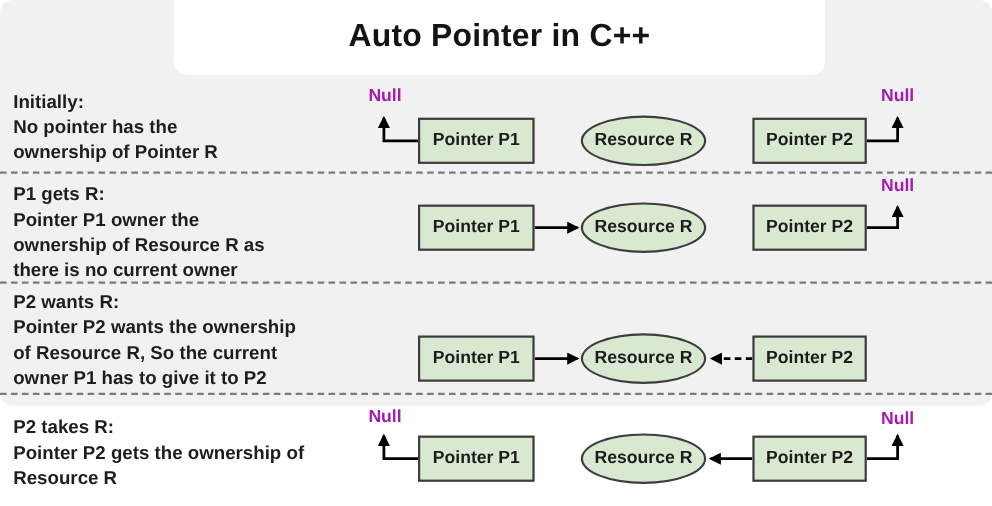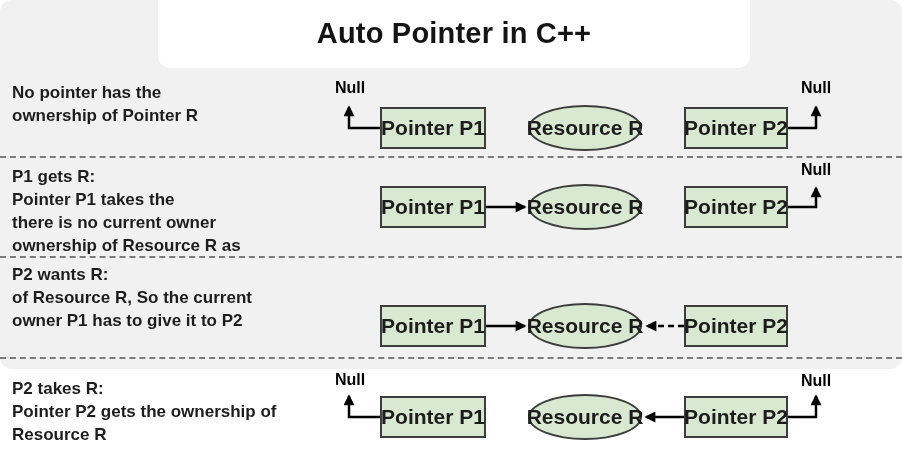--- a/index.html
+++ b/index.html
@@ -29,28 +29,28 @@
   .rowtext { position: absolute; left: 12px; }
   .rowtext div {
     font-size: 17px; font-weight: 700; color: #1d1d1d; line-height: 23px;
     white-space: nowrap;
   }
   .node {
     position: absolute; box-sizing: border-box;
     background: var(--node-fill, #d9e8d1);
     border: 2px solid var(--node-border, #3d3d3d);
     display: flex; align-items: center; justify-content: center;
-    font-size: 21px; font-weight: 700; color: #1c1c1c; white-space: nowrap; text-align: right;
+    font-size: 16px; font-weight: 700; color: #1c1c1c; white-space: nowrap; text-align: right;
   }
   .box { width: 106px; height: 42px; }
   .box.p2 { width: 104px; }
   .ellipse { width: 114px; height: 46px; border-radius: 50%; }
   .null-label {
     position: absolute; width: 40px; text-align: center;
-    font-size: 16px; font-weight: 700; color: #000000;
+    font-size: 16px; font-weight: 700; color: #a21caf;
   }
   .overlay { position: absolute; left: 0; top: 0; pointer-events: none; }
   .overlay path { stroke: var(--arrow, #000); stroke-width: 2.5; fill: none; }
   .overlay .dashed { stroke-dasharray: 6 4; }
 </style>
 </head>
 <body>
 
 <div class="canvas">
 
@@ -77,42 +77,44 @@
 
   <div class="title-box">
     <span>Auto Pointer in C++</span>
   </div>
 
   <div class="sep" style="top:156px"></div>
   <div class="sep" style="top:256px"></div>
   <div class="sep" style="top:357px"></div>
 
   <div class="rowtext" style="top:81px">
+    <div>Initially:</div>
     <div>No pointer has the</div>
     <div>ownership of Pointer R</div>
   </div>
   <div class="null-label" style="left:330px; top:79px">Null</div>
   <div class="node box" style="left:380px; top:107px">Pointer P1</div>
   <div class="node ellipse" style="left:528px; top:105px">Resource R</div>
   <div class="node box p2" style="left:684px; top:107px">Pointer P2</div>
   <div class="null-label" style="left:796px; top:79px">Null</div>
 
   <div class="rowtext" style="top:165px">
     <div>P1 gets R:</div>
-    <div>Pointer P1 takes the</div>
+    <div>Pointer P1 owner the</div>
+    <div>ownership of Resource R as</div>
     <div>there is no current owner</div>
-    <div>ownership of Resource R as</div>
   </div>
   <div class="node box" style="left:380px; top:186px">Pointer P1</div>
   <div class="node ellipse" style="left:528px; top:184px">Resource R</div>
   <div class="node box p2" style="left:684px; top:186px">Pointer P2</div>
   <div class="null-label" style="left:796px; top:161px">Null</div>
 
   <div class="rowtext" style="top:263px">
     <div>P2 wants R:</div>
+    <div>Pointer P2 wants the ownership</div>
     <div>of Resource R, So the current</div>
     <div>owner P1 has to give it to P2</div>
   </div>
   <div class="node box" style="left:380px; top:305px">Pointer P1</div>
   <div class="node ellipse" style="left:528px; top:303px">Resource R</div>
   <div class="node box p2" style="left:684px; top:305px">Pointer P2</div>
 
   <div class="rowtext" style="top:377px">
     <div>P2 takes R:</div>
     <div>Pointer P2 gets the ownership of</div>

